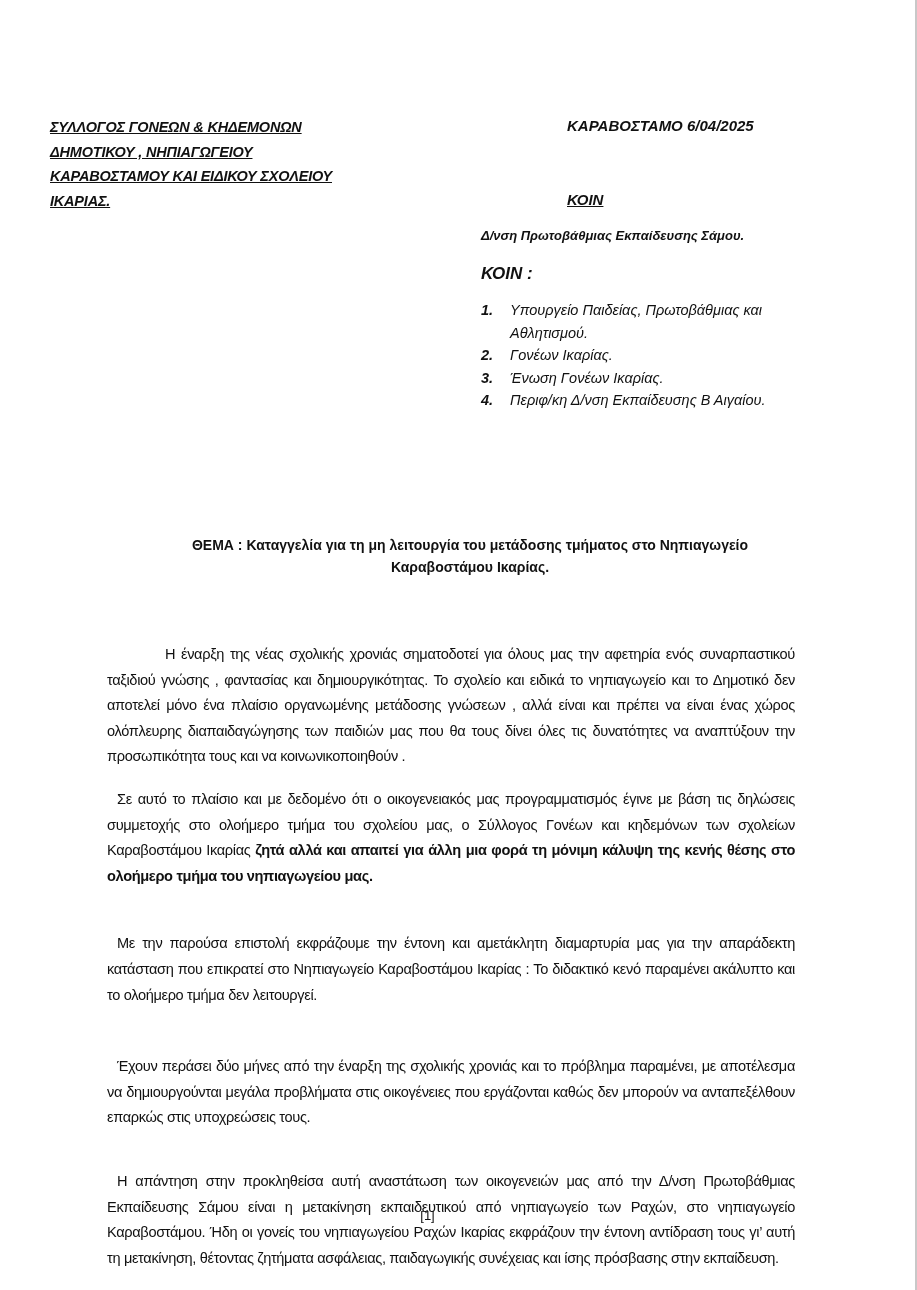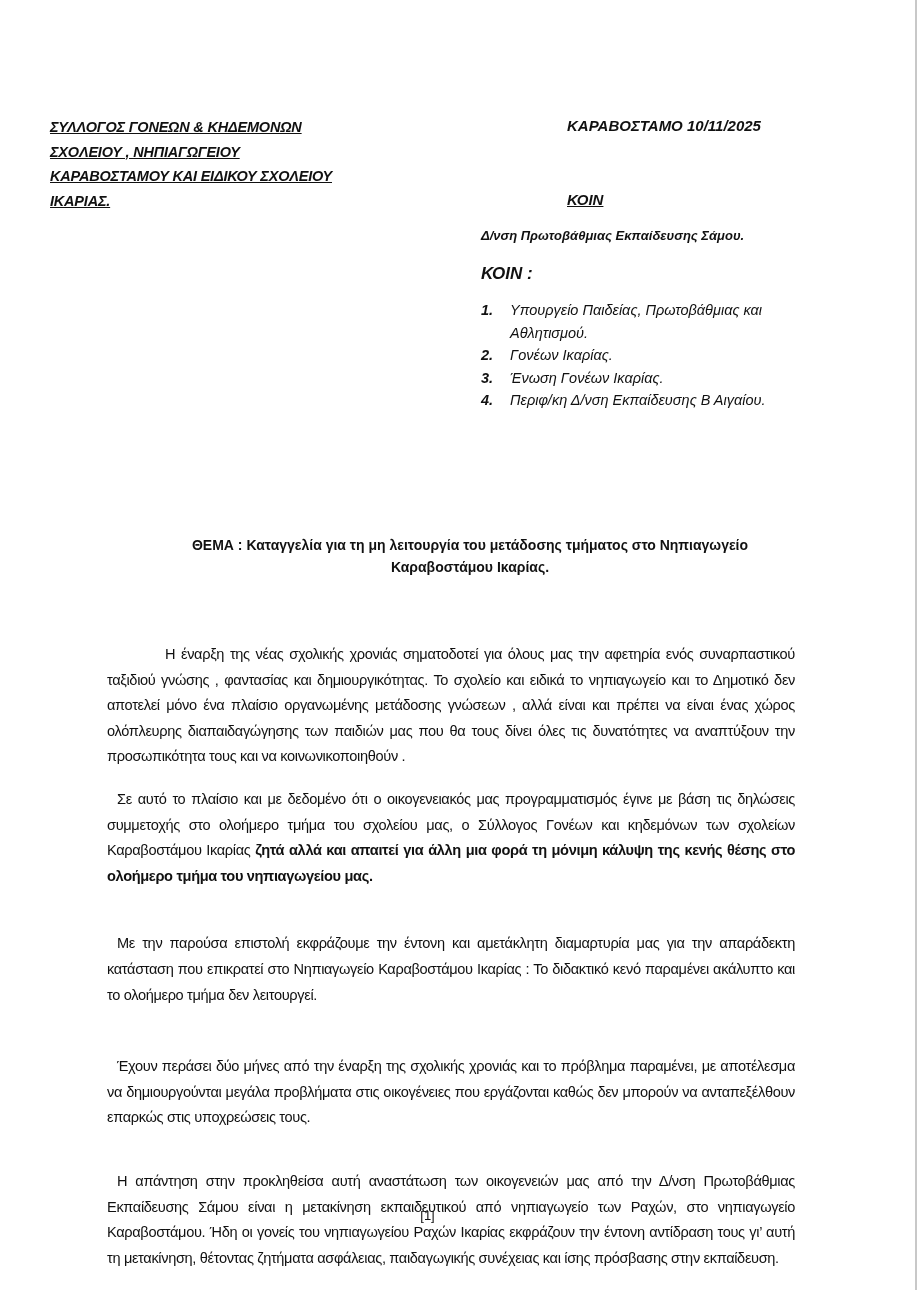--- a/index.html
+++ b/index.html
@@ -44,26 +44,26 @@
   .page-num { position: absolute; left: 0; top: 1199px; width: 855px; text-align: center;
     font-family: "Liberation Sans", sans-serif; font-size: 13px; line-height: 20px; }
 </style>
 </head>
 <body>
 
 <div class="page">
 
   <div class="hdr-left">
     <div>ΣΥΛΛΟΓΟΣ ΓΟΝΕΩΝ &amp; ΚΗΔΕΜΟΝΩΝ</div>
-    <div>ΣΧΟΛΕΙΟΥ , ΝΗΠΙΑΓΩΓΕΙΟΥ</div>
+    <div>ΔΗΜΟΤΙΚΟΥ , ΝΗΠΙΑΓΩΓΕΙΟΥ</div>
     <div>ΚΑΡΑΒΟΣΤΑΜΟΥ ΚΑΙ ΕΙΔΙΚΟΥ ΣΧΟΛΕΙΟΥ</div>
     <div>ΙΚΑΡΙΑΣ.</div>
   </div>
 
-  <div class="date">ΚΑΡΑΒΟΣΤΑΜΟ 10/11/2025</div>
+  <div class="date">ΚΑΡΑΒΟΣΤΑΜΟ 6/04/2025</div>
   <div class="pros">ΚΟΙΝ</div>
   <div class="recipient">Δ/νση  Πρωτοβάθμιας Εκπαίδευσης Σάμου.</div>
   <div class="koin">ΚΟΙΝ :</div>
 
   <ul class="cc-list">
     <li>
       <span class="num">1.</span>
       <span class="txt">Υπουργείο Παιδείας, Πρωτοβάθμιας και Αθλητισμού.</span>
     </li>
     <li>

